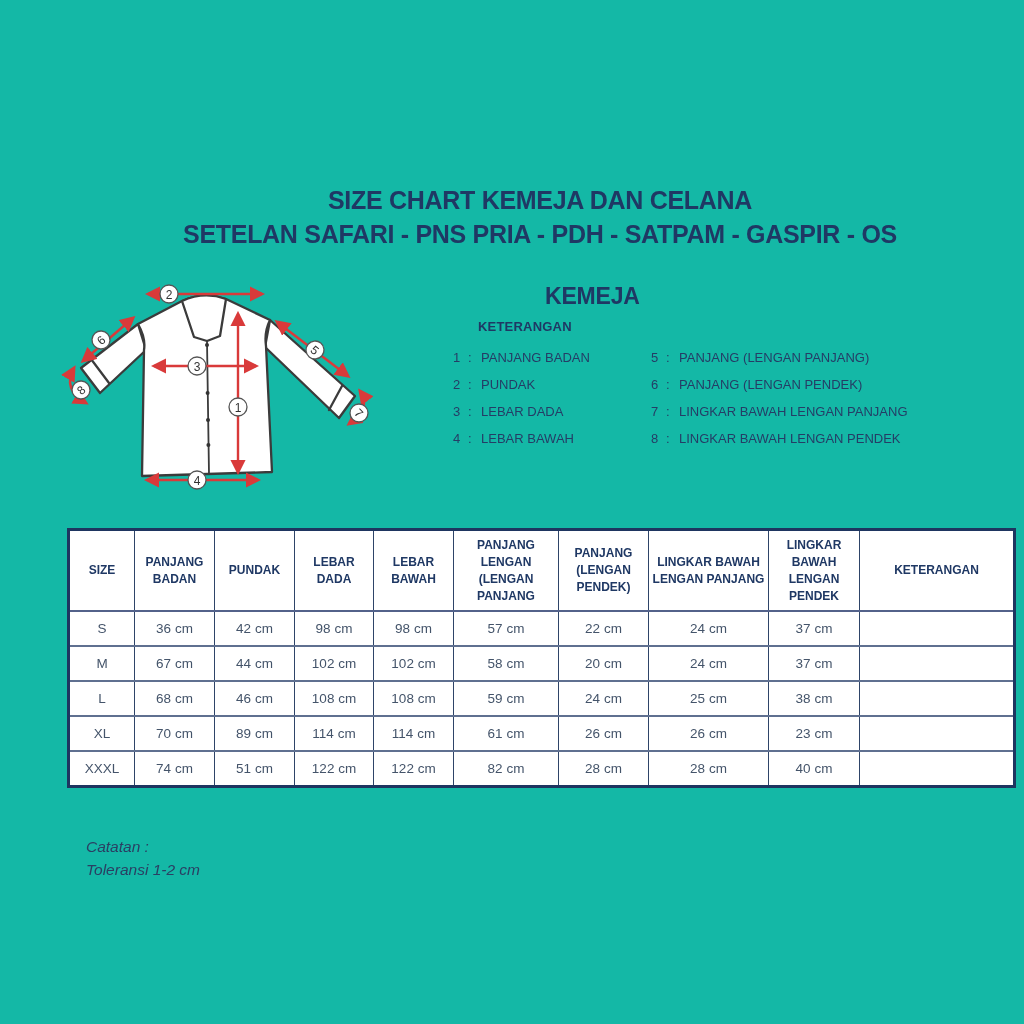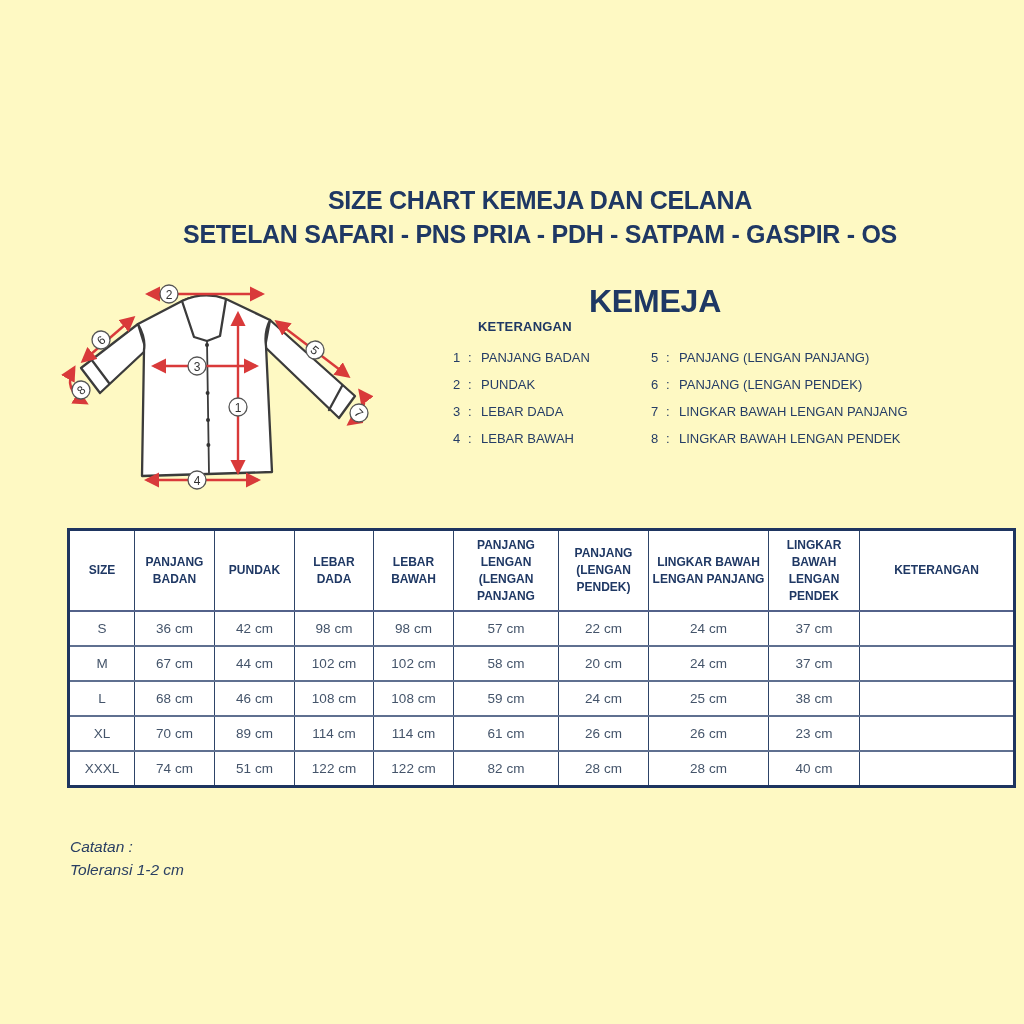--- a/index.html
+++ b/index.html
@@ -1,27 +1,27 @@
 <!DOCTYPE html>
 <html><head>
 <meta charset="utf-8">
 <style>
   html,body{margin:0;padding:0;background:#fff;}
   .canvas{
-    position:relative;width:1024px;height:1024px;background:#fef9c3;overflow:hidden;
+    position:relative;width:1024px;height:1024px;background:#14b8a6;overflow:hidden;
     font-family:"Liberation Sans", sans-serif;
   }
   .title-block{
     position:absolute;left:56px;top:183px;width:968px;text-align:center;
     color:#1f3864;font-weight:700;font-size:25px;line-height:34px;letter-spacing:-0.3px;
   }
   .shirt-svg{position:absolute;left:58px;top:268px;width:345px;height:245px;}
   .kemeja-heading{
-    position:absolute;left:545px;top:283px;width:220px;text-align:center;
-    color:#1f3864;font-weight:700;font-size:32px;letter-spacing:-0.2px;
+    position:absolute;left:545px;top:283px;width:220px;
+    color:#1f3864;font-weight:700;font-size:23px;letter-spacing:-0.2px;
   }
   .keterangan-label{
     position:absolute;left:478px;top:319px;color:#1f3864;font-weight:700;font-size:13px;letter-spacing:0.2px;
   }
   .legend{position:absolute;top:344px;color:#253d66;font-size:13px;}
   .legend-left{left:453px;}
   .legend-right{left:651px;}
   .legend-item{display:flex;align-items:center;height:27px;}
   .legend-num{width:15px;flex:0 0 15px;}
   .legend-colon{width:13px;flex:0 0 13px;}
@@ -37,21 +37,21 @@
   }
   table.size-table th{
     color:#1f3864;font-weight:700;font-size:12px;line-height:17px;height:79px;
   }
   table.size-table thead tr{border-bottom:2px solid #53628a;}
   table.size-table td{
     color:#44546a;font-size:13.5px;height:33px;
   }
   table.size-table tbody tr{border-top:2px solid #5f7090;}
   .notes{
-    position:absolute;left:70px;top:836px;color:#2a3f63;
+    position:absolute;left:86px;top:836px;color:#2a3f63;
     font-style:italic;font-size:15.5px;line-height:22.5px;
   }
 </style>
 </head>
 <body>
 
 <div class="canvas">
 
   <div class="title-block">
     <div>SIZE CHART KEMEJA DAN CELANA</div>

